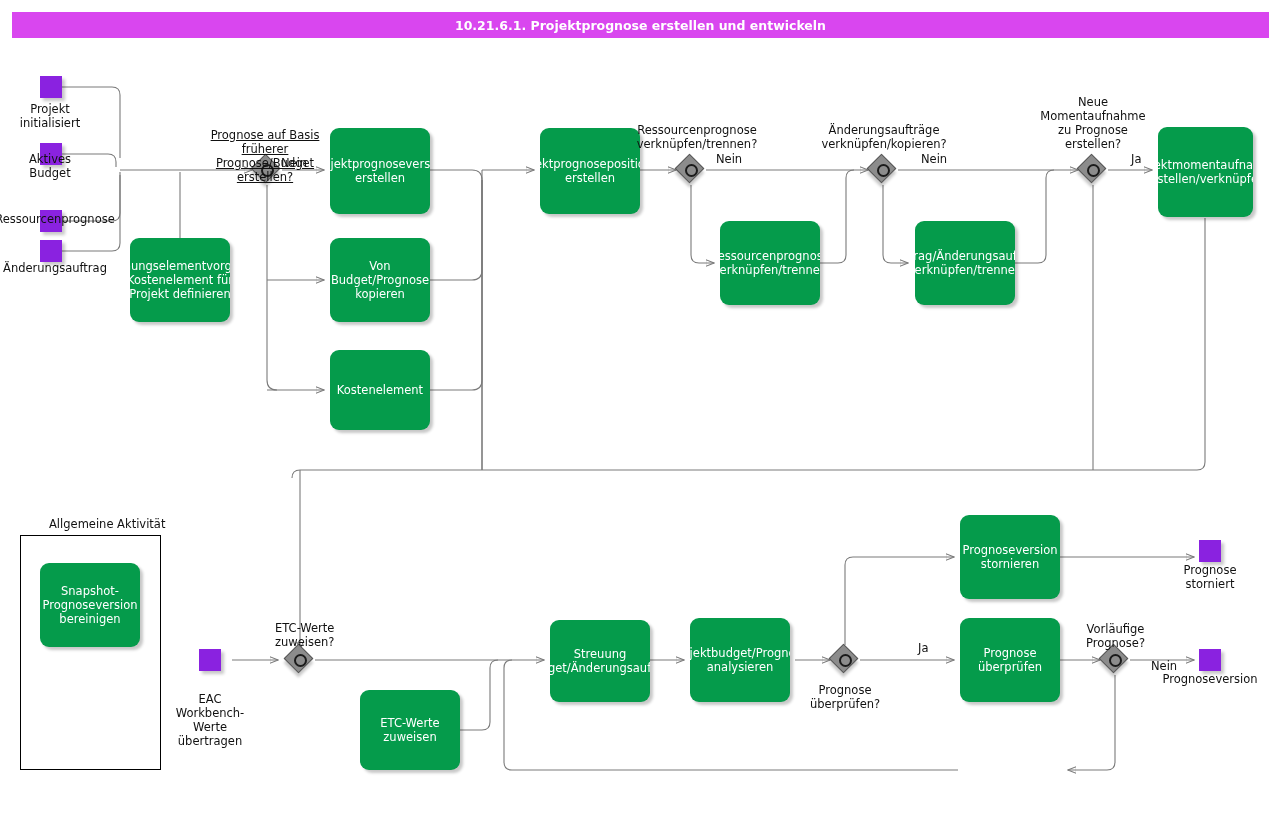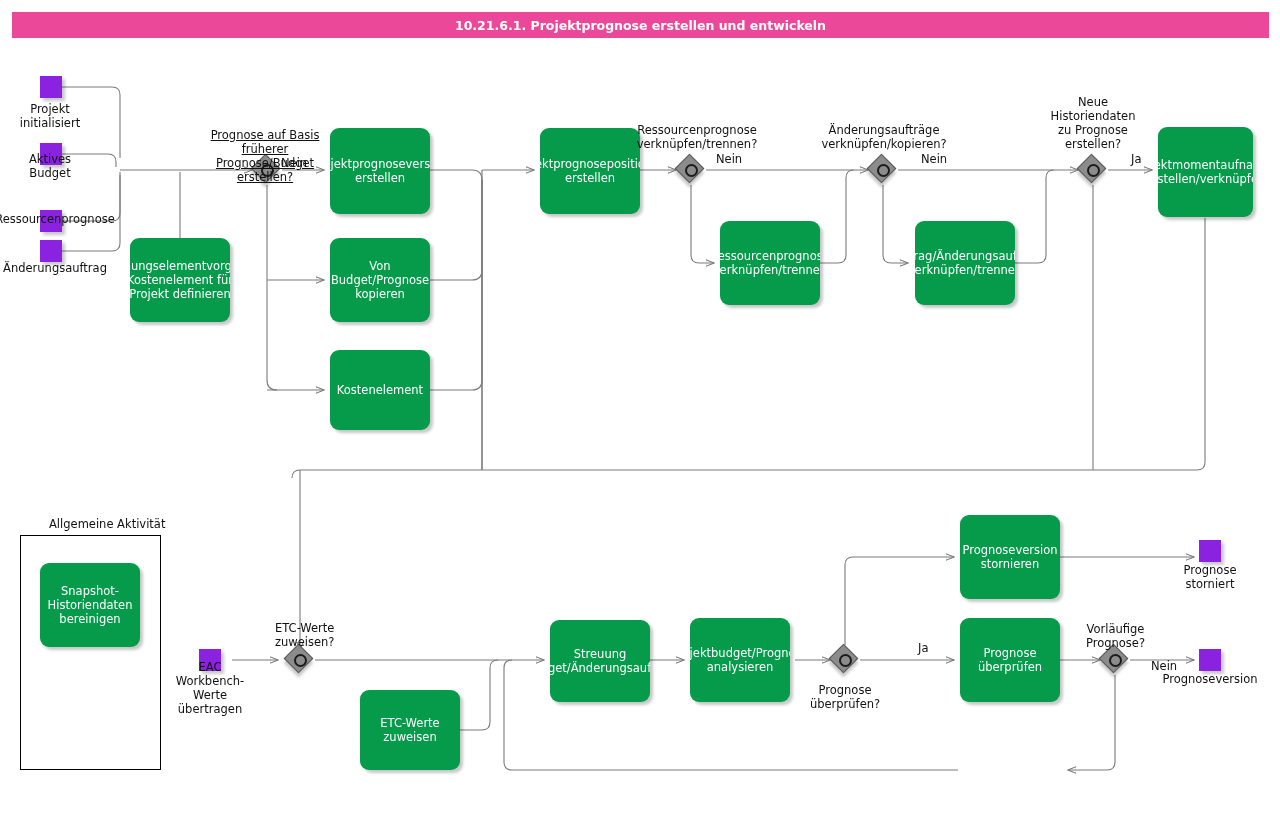--- a/index.html
+++ b/index.html
@@ -13,21 +13,21 @@
     width: 1280px;
     height: 820px;
     overflow: hidden;
     background: #ffffff;
   }
   
   .titlebar {
     position: absolute;
     left: 12px; top: 12px;
     width: 1257px; height: 26px;
-    background: #ec4899;
+    background: #d946ef;
     color: #ffffff;
     font-size: 12.5px;
     font-weight: bold;
     display: flex;
     align-items: center;
     justify-content: center;
     letter-spacing: 0px;
     font-family: "DejaVu Sans", sans-serif;
   }
   
@@ -289,37 +289,37 @@
   </div>
   <div class="gwlabel" style="left:804px; top:123px; width:160px;">Änderungsaufträge
 verknüpfen/kopieren?</div>
   <div class="flowlabel" style="left:921px; top:152px;">Nein</div>
 
   <div class="gateway" style="left:1078px; top:155px;">
     <div class="gwdiamond"></div>
     <div class="gwring"></div>
   </div>
   <div class="gwlabel" style="left:1028px; top:95px; width:130px;">Neue
-Historiendaten
+Momentaufnahme
 zu Prognose
 erstellen?</div>
   <div class="flowlabel" style="left:1131px; top:152px;">Ja</div>
 
   <div class="legendtitle" style="left:41px; top:517px;">Allgemeine Aktivität</div>
   <div class="legendbox" style="left:20px; top:535px; width:141px; height:235px;"></div>
 
   <div class="task wrapok" style="left:40px; top:563px; width:100px; height:84px;">
     <span class="tasktext">Snapshot-
-Historiendaten
+Prognoseversion
 bereinigen</span>
   </div>
 
 
   <div class="event" style="left:199px; top:649px;"></div>
-  <div class="evtlabel" style="left:160px; top:660px; width:100px;">EAC
+  <div class="evtlabel" style="left:160px; top:692px; width:100px;">EAC
 Workbench-
 Werte
 übertragen</div>
 
   <div class="gateway" style="left:285px; top:645px;">
     <div class="gwdiamond"></div>
     <div class="gwring"></div>
   </div>
   <div class="gwlabel" style="left:275px; top:621px; width:110px; text-align:left;">ETC-Werte
 zuweisen?</div>

